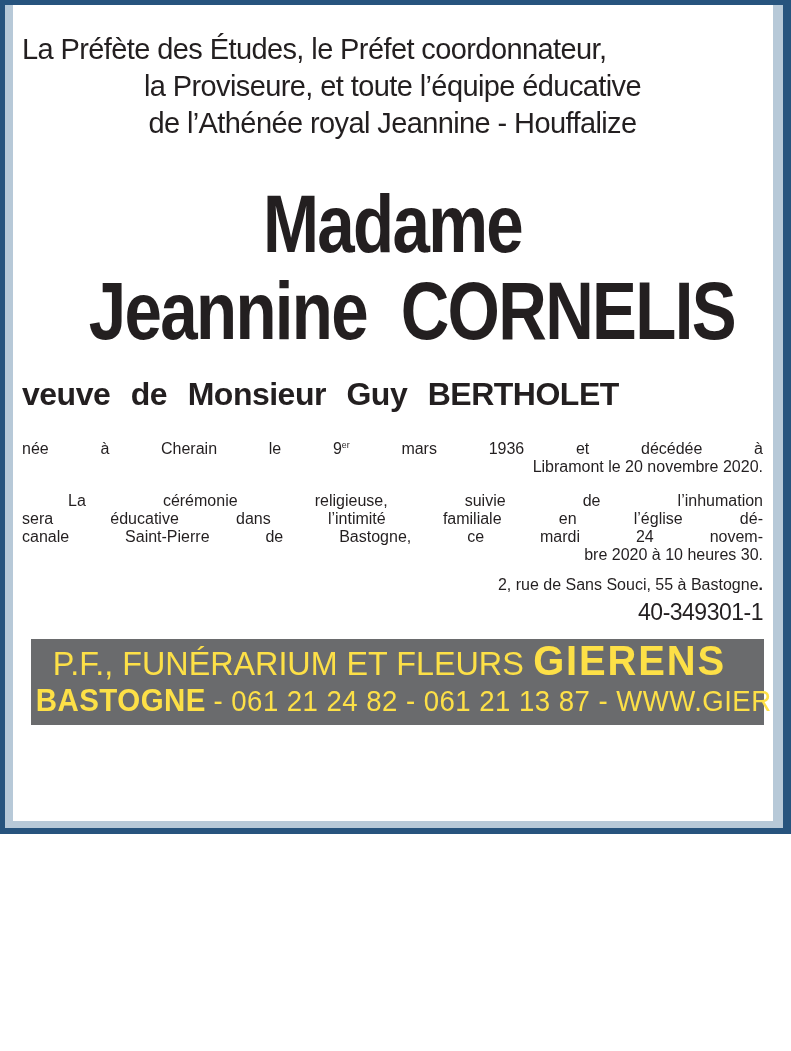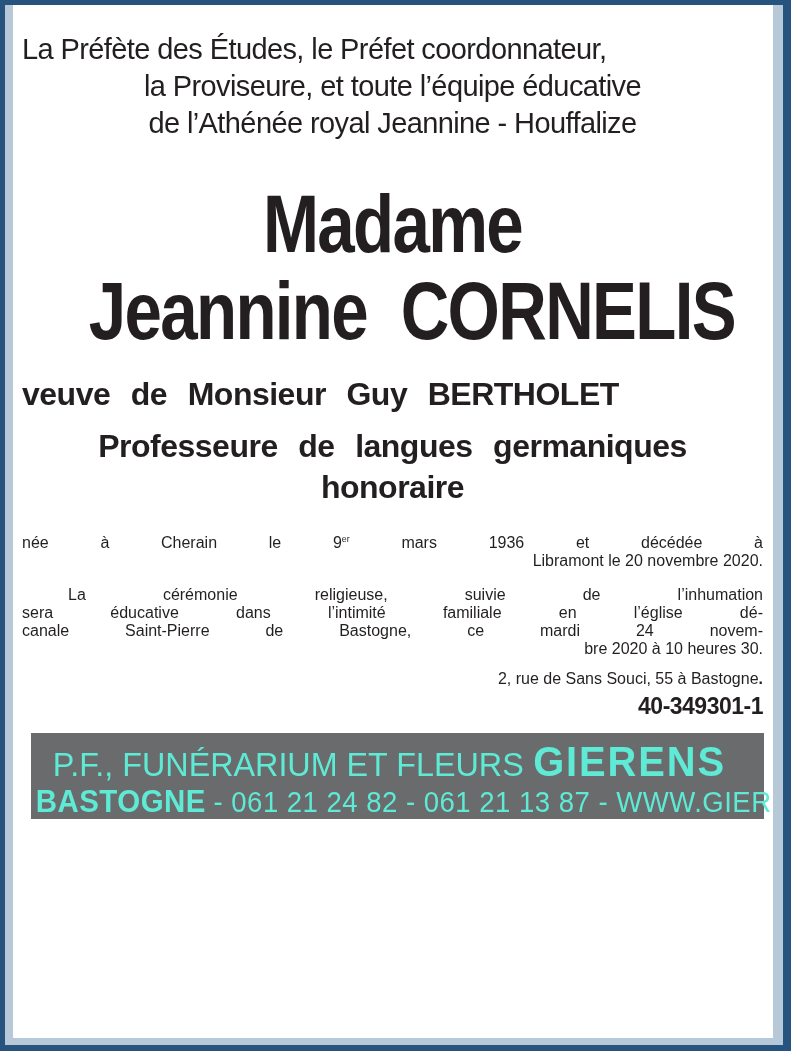--- a/index.html
+++ b/index.html
@@ -1,18 +1,18 @@
 <!DOCTYPE html>
 <html><head>
 <meta charset="utf-8">
 <style>
   html,body{margin:0;padding:0;background:#fff;}
   body{width:791px;height:1051px;font-family:"Liberation Sans",sans-serif;}
   .ad{
-    box-sizing:border-box;width:791px;height:1051px;
+    box-sizing:border-box;width:791px;height:834px;
     border-top:5px solid #27547e;border-left:5px solid #27547e;
     border-right:8px solid #27547e;border-bottom:6px solid #27547e;
     background:#fff;
   }
   .inner{
     box-sizing:border-box;width:100%;height:100%;
     border-left:8px solid #b7c9d8;border-right:10px solid #b7c9d8;
     border-bottom:7px solid #b7c9d8;
     background:#fff;overflow:hidden;
     padding:26px 10px 0 9px;
@@ -33,25 +33,25 @@
     line-height:41px;letter-spacing:-0.5px;word-spacing:0.38em;}
   .para{font-size:29px;line-height:37px;letter-spacing:-0.6px;}
   .jline{text-align:justify;text-align-last:justify;}
   .lline{text-align:right;}
   .indent{padding-left:46px;margin-top:16px;}
   .birth{margin-top:26px;}
   .ceremony{margin-top:16px;font-weight:bold;font-size:28.5px;line-height:36px;letter-spacing:-0.8px;}
   .mortuary{margin-top:12px;}
   .b{font-weight:bold;}
   sup{font-size:0.55em;vertical-align:super;letter-spacing:0;}
-  .ref{margin-top:4px;text-align:right;font-weight:bold;font-size:23px;
+  .ref{margin-top:4px;text-align:right;font-weight:normal;font-size:23px;
     line-height:28px;letter-spacing:-0.5px;}
   .banner{
     margin-top:13px;margin-left:9px;width:733px;height:86px;
-    background:#6a6b6d;color:#5eead4;box-sizing:border-box;padding-top:7px;
+    background:#6a6b6d;color:#fde047;box-sizing:border-box;padding-top:0;
   }
   .banner-line1{padding-left:23px;font-size:34px;line-height:44px;white-space:nowrap;
     transform:scaleX(0.95);transform-origin:left top;}
   .banner-brand{font-weight:bold;font-size:42px;letter-spacing:2px;margin-left:10px;}
   .banner-line2{padding-left:5px;font-size:29px;line-height:32px;white-space:nowrap;
     transform:scaleX(0.95);transform-origin:left top;}
   .banner-city{font-weight:bold;font-size:31px;letter-spacing:0.5px;}
   .banner-contact{margin-left:8px;letter-spacing:0.5px;}
 </style>
 </head>
@@ -65,24 +65,20 @@
       <p class="intro-line center">la Proviseure, et toute l’équipe éducative</p>
       <p class="intro-line center">de l’Athénée royal Jeannine - Houffalize</p>
 
       <h1 class="big-name">
         <div>Madame</div>
         <div><span>Jeannine</span><span class="name-gap">CORNELIS</span></div>
       </h1>
 
       <h2 class="widow">veuve de Monsieur Guy BERTHOLET</h2>
 
-      <h2 class="profession">
-        <div>Professeure de langues germaniques</div>
-        <div>honoraire</div>
-      </h2>
 
       <p class="para birth">
         </p>
         <div class="jline"><span>née à Cherain le 9</span><sup>er</sup> <span>mars 1936 et décédée à</span></div>
         <div class="lline">Libramont le 20 novembre 2020.</div>
       <p></p>
 
       <p class="para ceremony">
         </p>
         <div class="jline indent">La cérémonie religieuse, suivie de l’inhumation</div>

